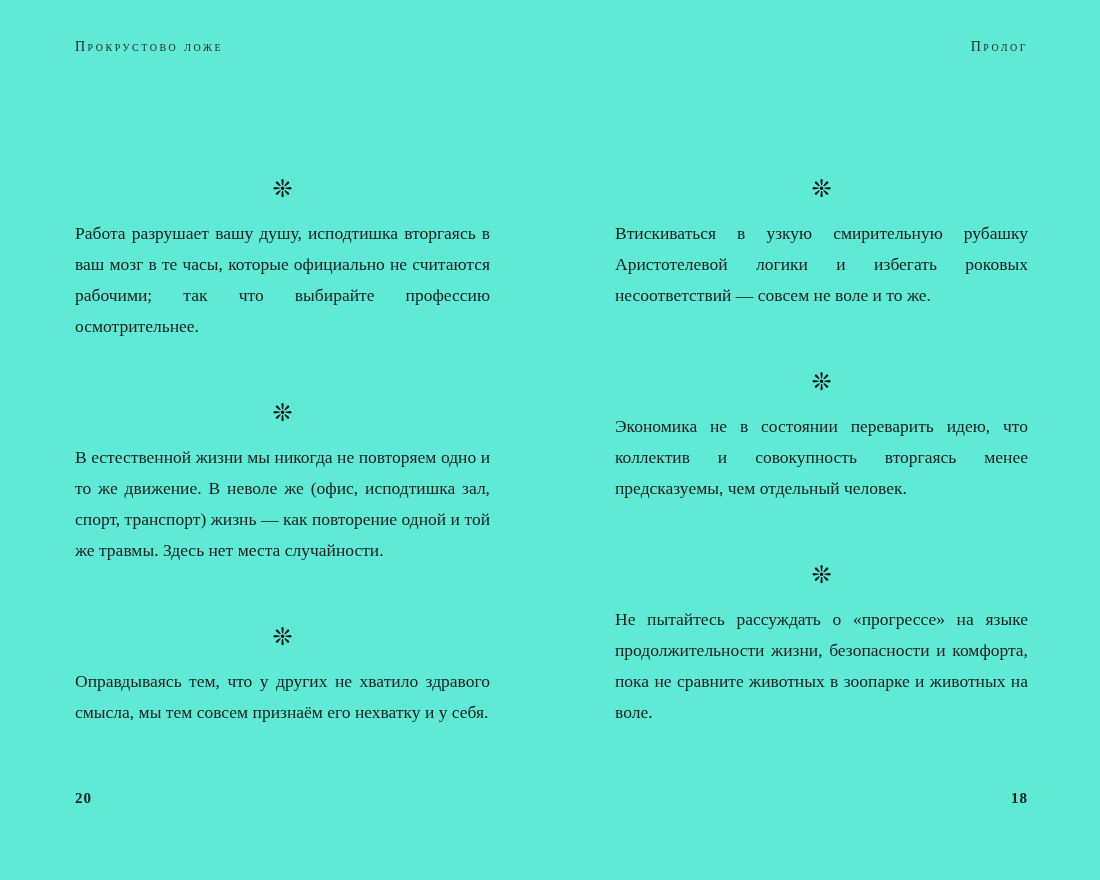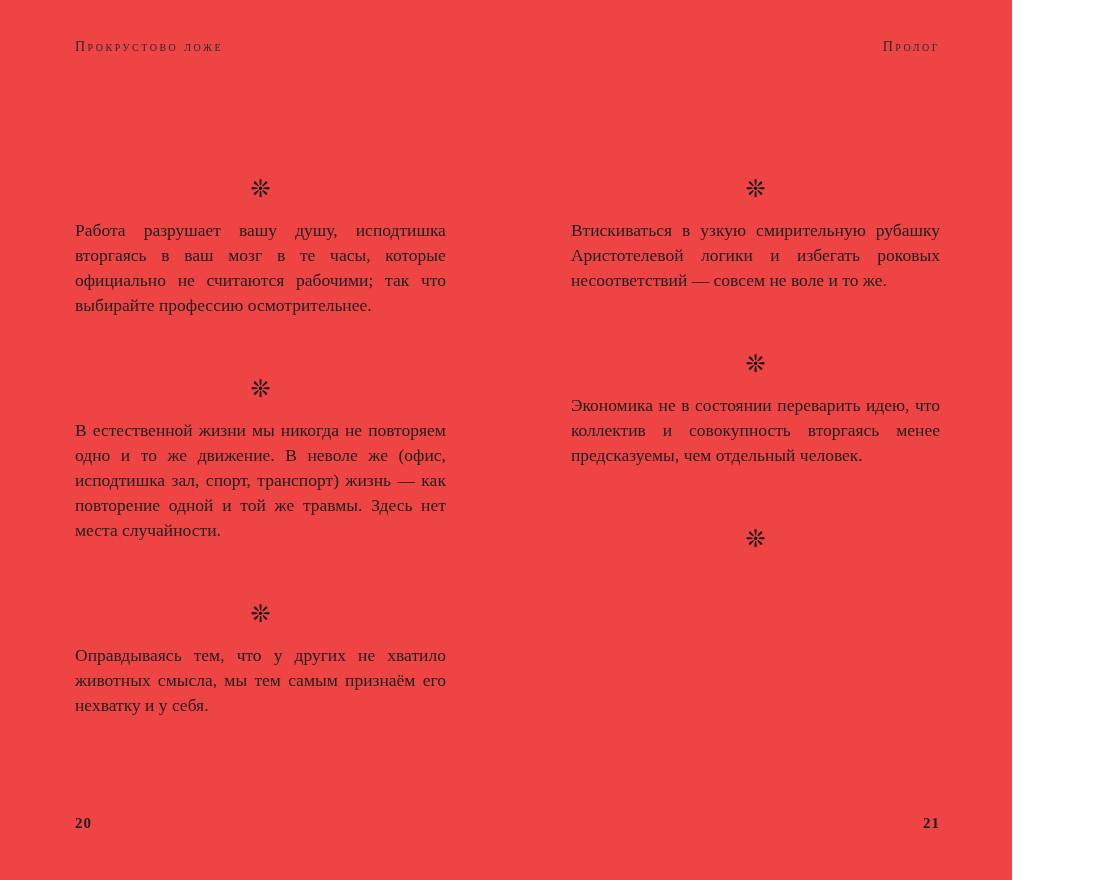--- a/index.html
+++ b/index.html
@@ -2,23 +2,23 @@
 <html lang="ru"><head>
 <meta charset="utf-8">
 <style>
   html, body {
     margin: 0;
     padding: 0;
     background: #ffffff;
   }
   .book {
     position: relative;
-    width: 1012px;
+    width: 1100px;
     height: 880px;
-    background: #ef4444;
+    background: #5eead4;
     display: flex;
     overflow: hidden;
     font-family: "Liberation Serif", "DejaVu Serif", serif;
     color: #1d1d1d;
   }
   .page {
     position: relative;
     width: 550px;
     height: 100%;
     box-sizing: border-box;
@@ -42,30 +42,30 @@
     line-height: 30px;
     color: #111111;
     margin: 56px 0 14px 0;
     user-select: none;
   }
   .ornament.first { margin-top: 118px; }
 
   .aphorism {
     margin: 0;
     font-size: 17.5px;
-    line-height: 25px;
+    line-height: 31px;
     text-align: justify;
     hyphens: auto;
     -webkit-hyphens: auto;
     color: #1d1d1d;
   }
 
   .page-number {
     position: absolute;
-    bottom: 48px;
+    bottom: 73px;
     font-size: 15px;
     font-weight: bold;
     letter-spacing: 1px;
     color: #1d1d1d;
   }
   .page-number.pn-left  { left: 75px; }
   .page-number.pn-right { right: 72px; }
 </style>
 </head>
 <body>
@@ -76,35 +76,36 @@
     <header class="running-header">Прокрустово ложе</header>
 
     <div>
       <div class="ornament first">❊</div>
       <p class="aphorism">Работа разрушает вашу душу, исподтишка вторгаясь в ваш мозг в те часы, которые официально не считаются рабочими; так что выбирайте профессию осмотрительнее.</p>
 
       <div class="ornament">❊</div>
       <p class="aphorism">В естественной жизни мы никогда не повторяем одно и то же движение. В неволе же (офис, исподтишка зал, спорт, транспорт) жизнь — как повторение одной и той же травмы. Здесь нет места случайности.</p>
 
       <div class="ornament">❊</div>
-      <p class="aphorism">Оправдываясь тем, что у других не хватило животных смысла, мы тем самым признаём его нехватку и у себя.</p>
+      <p class="aphorism">Оправдываясь тем, что у других не хватило здравого смысла, мы тем совсем признаём его нехватку и у себя.</p>
     </div>
 
     <div class="page-number pn-left">20</div>
   </section>
 
   <section class="page right">
     <header class="running-header align-right">Пролог</header>
 
     <div>
       <div class="ornament first">❊</div>
       <p class="aphorism">Втискиваться в узкую смирительную рубашку Аристотелевой логики и избегать роковых несоответствий — совсем не воле и то же.</p>
 
       <div class="ornament">❊</div>
       <p class="aphorism">Экономика не в состоянии переварить идею, что коллектив и совокупность вторгаясь менее предсказуемы, чем отдельный человек.</p>
 
       <div class="ornament">❊</div>
+      <p class="aphorism">Не пытайтесь рассуждать о «прогрессе» на языке продолжительности жизни, безопасности и комфорта, пока не сравните животных в зоопарке и животных на воле.</p>
     </div>
 
-    <div class="page-number pn-right">21</div>
+    <div class="page-number pn-right">18</div>
   </section>
 
 </div>
 
 </body></html>

